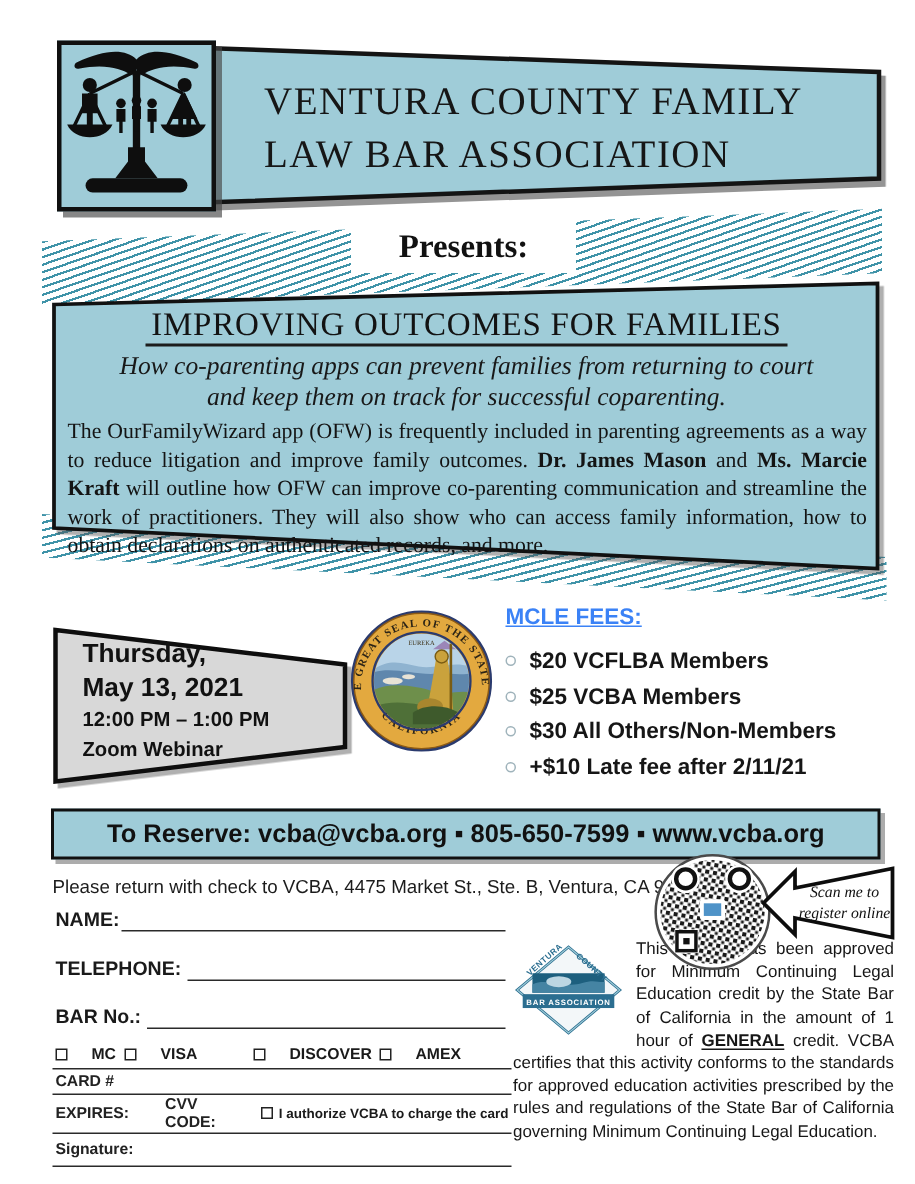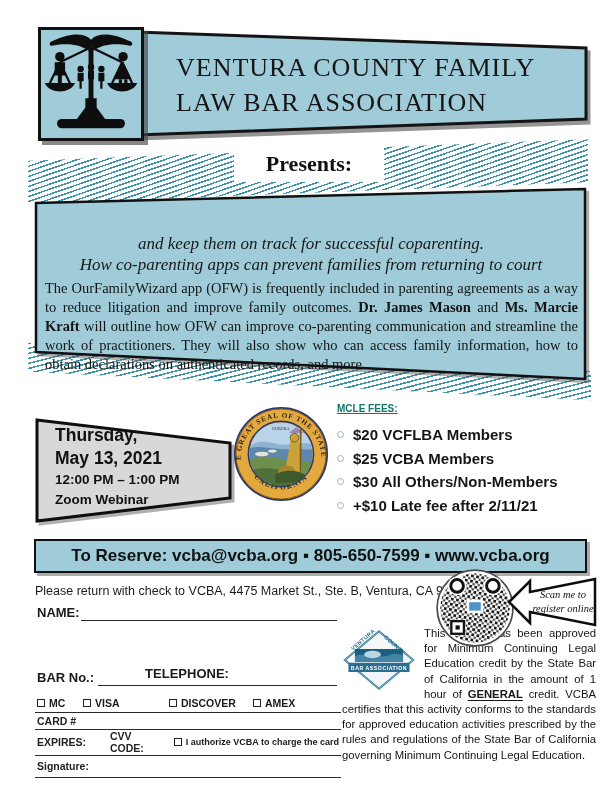--- a/index.html
+++ b/index.html
@@ -51,21 +51,21 @@
     line-height:19px; color:#141414; }
 
   
   .date-svg { position:absolute; left:35px; top:413px; z-index:2;
     filter:drop-shadow(3px 3px 0 rgba(80,80,80,.45)); }
   .date-text { position:absolute; left:55px; top:424px; z-index:3; color:#111; }
   .date-text .l1 { font-size:17.5px; font-weight:bold; line-height:23px; }
   .date-text .l2 { font-size:13.5px; font-weight:bold; line-height:20px; }
   .seal-svg { position:absolute; left:233px; top:406px; z-index:2; }
   .mcle { position:absolute; left:337px; top:403px; z-index:2; }
-  .mcle-heading { font-size:10px; font-weight:bold; color:#0f766e;
+  .mcle-heading { font-size:15px; font-weight:bold; color:#3b82f6;
     text-decoration:underline; margin-bottom:9px; }
   .fee-row { display:flex; align-items:center; height:23.5px; }
   .dot { width:7px; height:7px; border:1.6px solid #9fb3bb; border-radius:50%;
     margin-right:9px; flex:none; }
   .fee-row span { font-size:15px; font-weight:bold; color:#161616; white-space:nowrap; }
 
   
   .reserve-bar {
     position:absolute; left:34px; top:539px; width:553px; height:34px;
     background:#9fccd8; border:2.5px solid #101010;
@@ -78,21 +78,21 @@
   
   .field-row { position:absolute; left:37px; width:300px; height:17px;
     display:flex; align-items:center; }
   .field-row label { font-size:13px; font-weight:bold; white-space:nowrap; }
   .fill-line { flex:1; border-bottom:1.6px solid #2a2a2a; margin-left:4px; height:100%; }
   .card-table { position:absolute; left:35px; top:694px; width:306px; }
   .ct-row { display:flex; align-items:center; border-bottom:1.5px solid #2a2a2a;
     padding:2px 2px 3px 2px; }
   .cb { display:inline-block; width:8px; height:8px; border:1.5px solid #222;
     margin-right:4px; flex:none; background:#fff; }
-  .cb-item { display:flex; align-items:center; font-size:10.5px; font-weight:bold; }
+  .cb-item { display:flex; align-items:center; font-size:10.5px; font-weight:bold;gap:12px; }
   .ct-label { font-size:10.5px; font-weight:bold; color:#222; }
   .authorize { display:flex; align-items:center; font-size:9px; font-weight:bold;
     white-space:nowrap; }
 
   
   .qr-svg { position:absolute; left:435px; top:568px; z-index:2; }
   .arrow-svg { position:absolute; left:506px; top:576px; z-index:2; }
 
   
   .accreditation { position:absolute; left:342px; top:626px; width:254px;
@@ -146,23 +146,24 @@
     <div>VENTURA COUNTY FAMILY</div>
     <div>LAW BAR ASSOCIATION</div>
   </div>
 
   <div class="band1 stripes"></div>
   <div class="presents-label">Presents:</div>
 
   <svg class="content-svg" width="556" height="200" viewBox="0 0 556 200">
     <polygon points="3,17 552,3 552,193 3,166" fill="#9fccd8" stroke="#111" stroke-width="2.5"></polygon>
   </svg>
+  <div class="event-title"><span>IMPROVING OUTCOMES FOR FAMILIES</span></div>
   <div class="event-subtitle">
+    <div>How co-parenting apps can prevent families from returning to court</div>
     <div>and keep them on track for successful coparenting.</div>
-    <div>How co-parenting apps can prevent families from returning to court</div>
   </div>
   <div class="event-desc"><span>The OurFamilyWizard app (OFW) is frequently included in parenting agreements as a way to reduce litigation and improve family outcomes. </span><b>Dr. James Mason</b><span> and </span><b>Ms. Marcie Kraft</b><span> will outline how OFW can improve co-parenting communication and streamline the work of practitioners. They will also show who can access family information, how to obtain declarations on authenticated records, and more.</span></div>
 
   <div class="band2 stripes"></div>
 
   <svg class="date-svg" width="198" height="114" viewBox="0 0 198 114">
     <polygon points="2,7 195,30 195,85 2,108" fill="#d8d8d8" stroke="#0e0e0e" stroke-width="3"></polygon>
   </svg>
   <div class="date-text">
     <div class="l1">Thursday,</div>
@@ -227,21 +228,21 @@
   </div>
 
   <div class="reserve-bar">To Reserve: vcba@vcba.org ▪ 805-650-7599 ▪ www.vcba.org</div>
 
   <div class="return-note">Please return with check to VCBA, 4475 Market St., Ste. B, Ventura, CA 93003.</div>
 
   <div class="field-row" style="top:604px;">
     <label>NAME:</label>
     <span class="fill-line" style="margin-left:1px;"></span>
   </div>
-  <div class="field-row" style="top:666px;flex-direction:column;">
+  <div class="field-row" style="top:637px;">
     <label>TELEPHONE:</label>
     <span class="fill-line"></span>
   </div>
   <div class="field-row" style="top:669px;">
     <label>BAR No.:</label>
     <span class="fill-line"></span>
   </div>
 
   <div class="card-table">
     <div class="ct-row" style="height:19px;">

